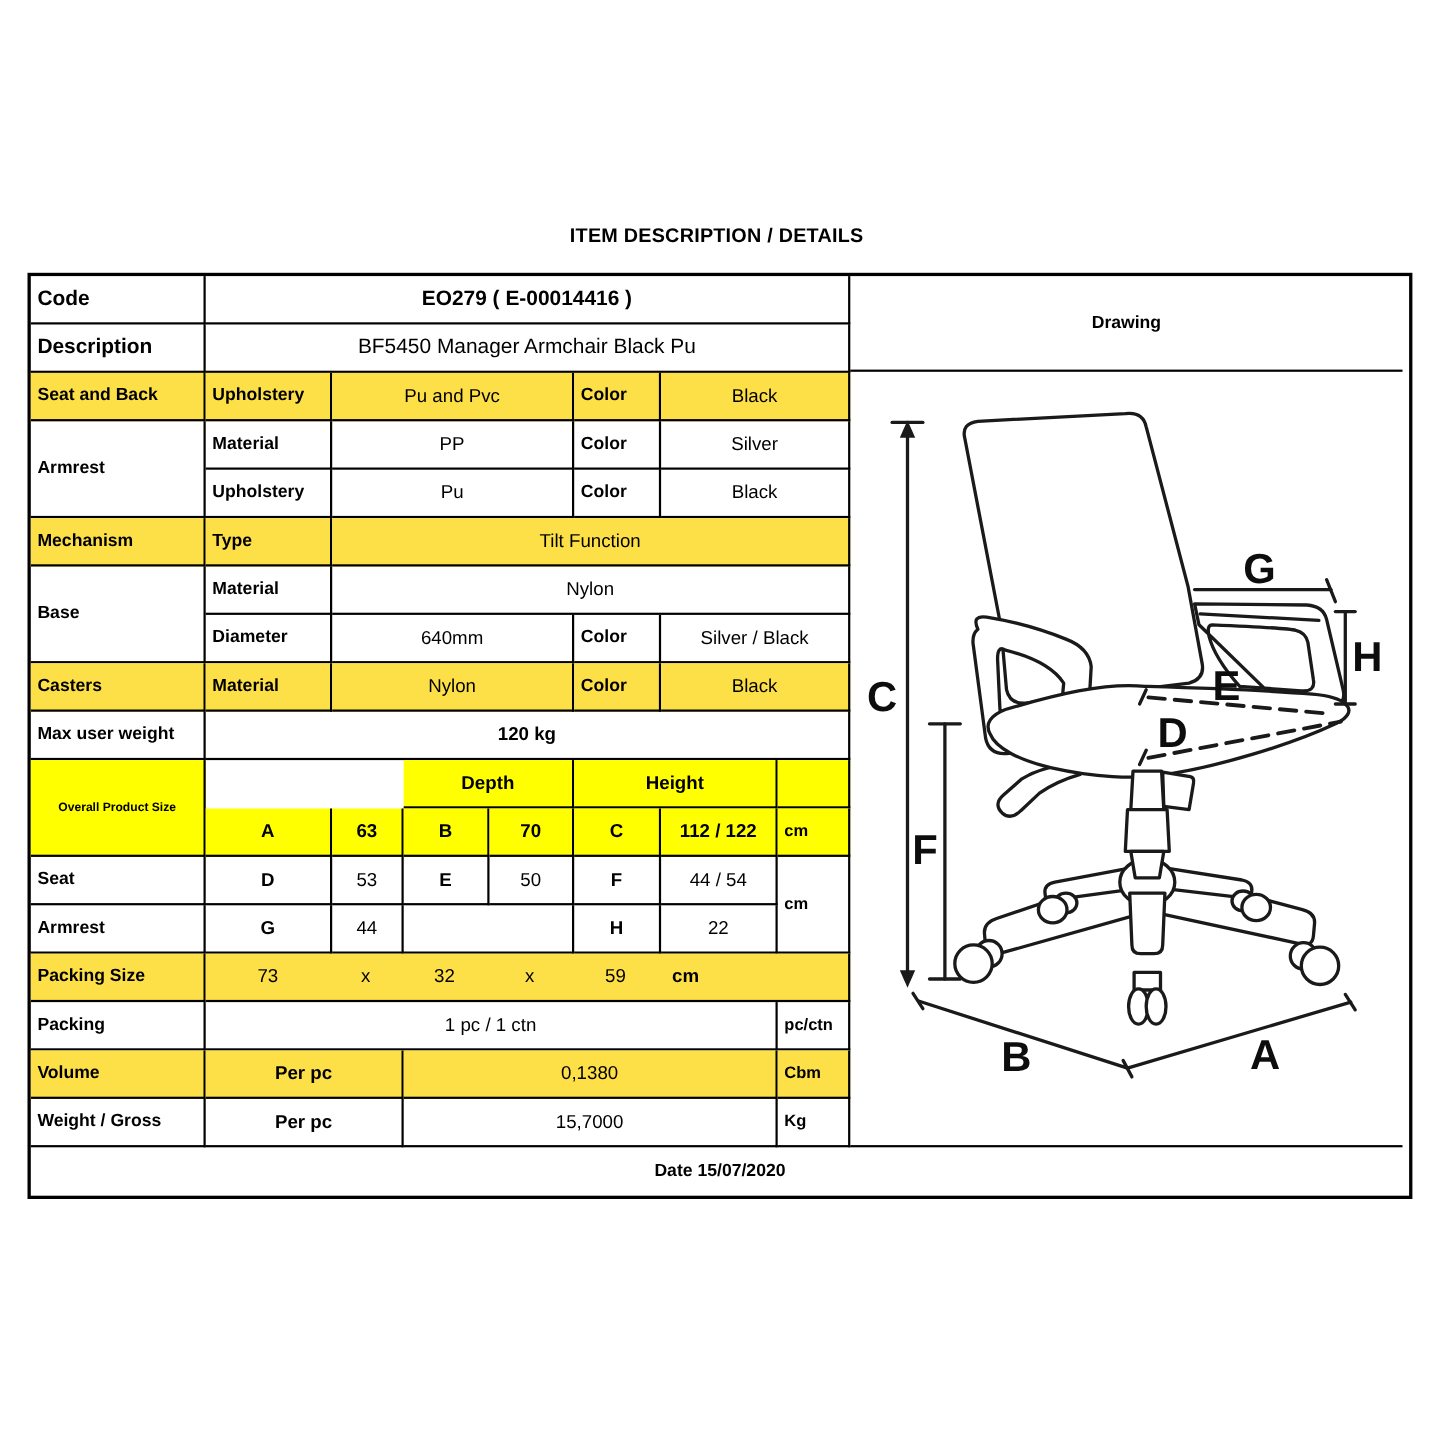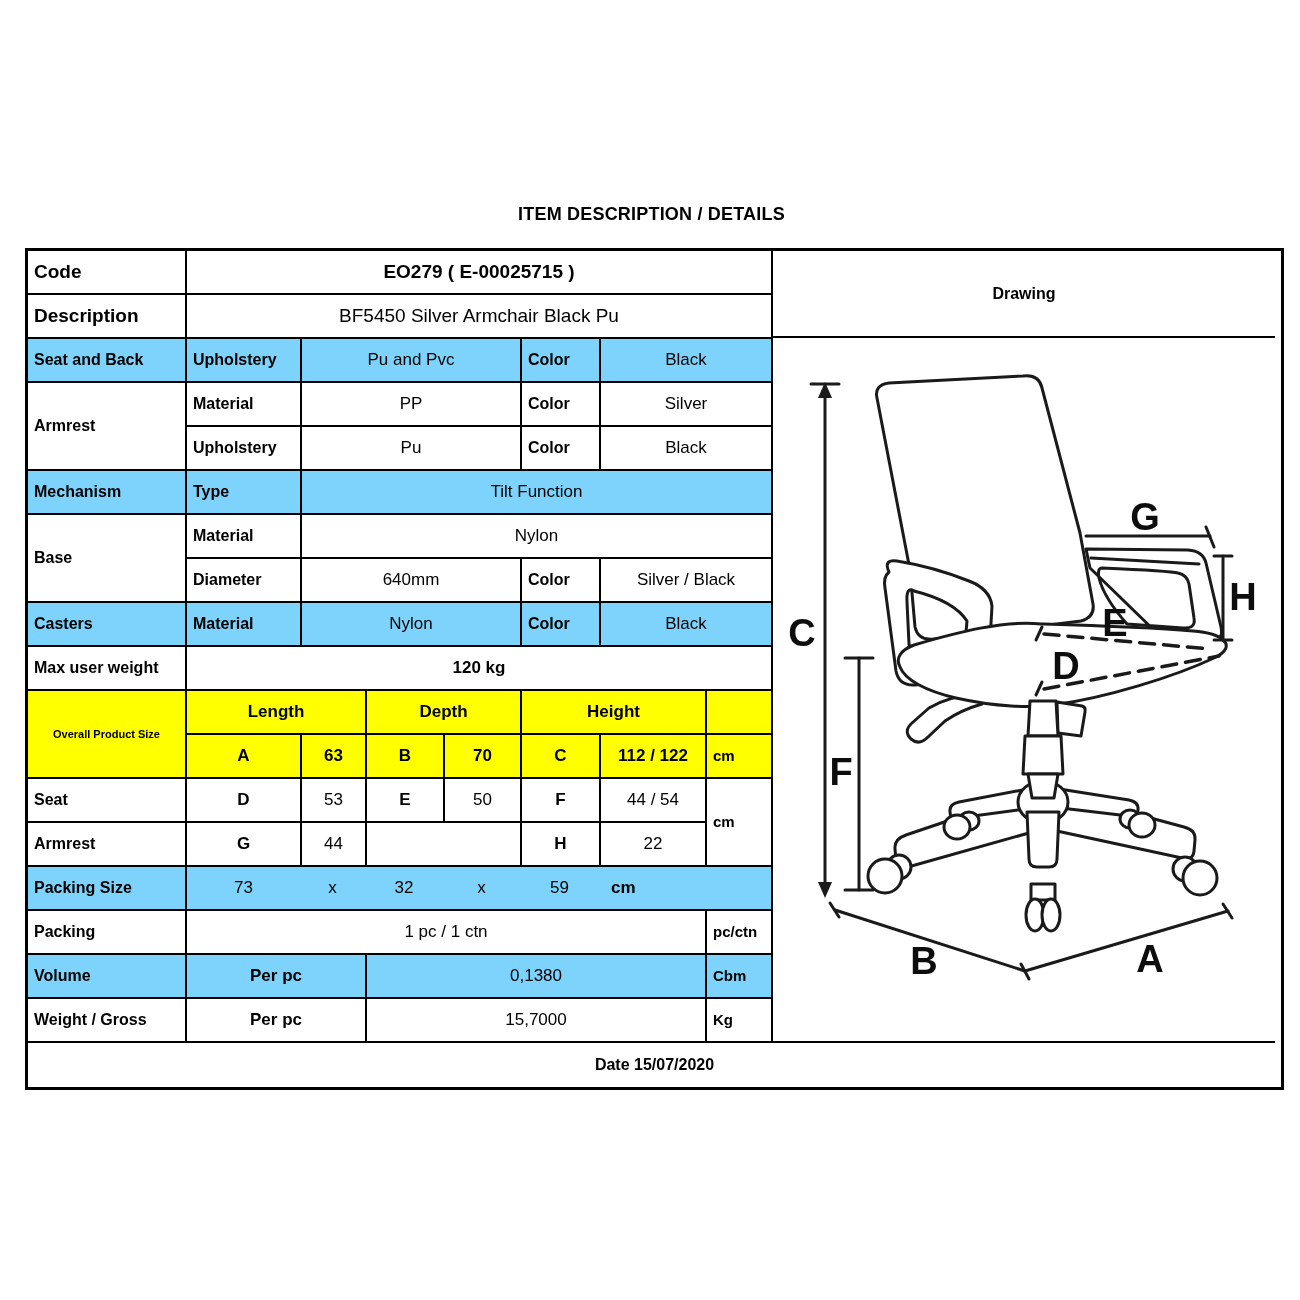--- a/index.html
+++ b/index.html
@@ -23,21 +23,21 @@
     grid-auto-rows:44px;
   }
   .cell{
     box-sizing:border-box;border-right:2px solid #000;border-bottom:2px solid #000;
     display:flex;align-items:center;justify-content:center;text-align:center;
     font-size:17px;line-height:1.15;overflow:hidden;padding:0 3px;
   }
   .bld{font-weight:bold;}
   .lab{justify-content:flex-start;text-align:left;padding-left:6px;font-weight:bold;font-size:16px;}
   .big{font-size:19px;}
-  .shade{background:#7dd3fc;}
+  .shade{background:#fde047;}
   .yel{background:#FFFF00;}
   .unit{font-weight:bold;font-size:15px;justify-content:flex-start;text-align:left;padding-left:6px;}
   .inner-pack{
     display:grid;width:100%;height:100%;
     grid-template-columns:113px 65px 78px 77px 79px 106px auto;
     align-items:center;
   }
   .inner-pack > div{text-align:center;}
   .drawing-col{width:502px;display:flex;flex-direction:column;}
   .drawing-header{
@@ -57,24 +57,24 @@
 <body>
 
 <div class="sheet-title">ITEM DESCRIPTION / DETAILS</div>
 
 <div class="spec-table">
   <div class="main-row">
 
     <div class="grid">
 
       <div class="cell lab big" style="grid-area:1/1">Code</div>
-      <div class="cell bld big" style="grid-area:1/2/2/9">EO279  ( E-00025715 )</div>
+      <div class="cell bld big" style="grid-area:1/2/2/9">EO279  ( E-00014416 )</div>
 
       <div class="cell lab big" style="grid-area:2/1">Description</div>
-      <div class="cell big" style="grid-area:2/2/3/9">BF5450 Silver Armchair Black Pu</div>
+      <div class="cell big" style="grid-area:2/2/3/9">BF5450 Manager Armchair Black Pu</div>
 
       <div class="cell lab shade" style="grid-area:3/1">Seat and Back</div>
       <div class="cell lab shade" style="grid-area:3/2">Upholstery</div>
       <div class="cell shade" style="grid-area:3/3/4/6">Pu and Pvc</div>
       <div class="cell lab shade" style="grid-area:3/6">Color</div>
       <div class="cell shade" style="grid-area:3/7/4/9">Black</div>
 
       <div class="cell lab" style="grid-area:4/1/6/2">Armrest</div>
       <div class="cell lab" style="grid-area:4/2">Material</div>
       <div class="cell" style="grid-area:4/3/5/6">PP</div>
@@ -100,21 +100,20 @@
       <div class="cell lab shade" style="grid-area:9/1">Casters</div>
       <div class="cell lab shade" style="grid-area:9/2">Material</div>
       <div class="cell shade" style="grid-area:9/3/10/6">Nylon</div>
       <div class="cell lab shade" style="grid-area:9/6">Color</div>
       <div class="cell shade" style="grid-area:9/7/10/9">Black</div>
 
       <div class="cell lab" style="grid-area:10/1">Max user weight</div>
       <div class="cell bld" style="grid-area:10/2/11/9">120 kg</div>
 
       <div class="cell bld yel" style="grid-area:11/1/13/2;font-size:11px">Overall Product Size</div>
-      <div class="cell bld yel" style="grid-area:11/2/12/4">Length</div>
       <div class="cell bld yel" style="grid-area:11/4/12/6">Depth</div>
       <div class="cell bld yel" style="grid-area:11/6/12/8">Height</div>
       <div class="cell yel" style="grid-area:11/8"></div>
       <div class="cell bld yel" style="grid-area:12/2">A</div>
       <div class="cell bld yel" style="grid-area:12/3">63</div>
       <div class="cell bld yel" style="grid-area:12/4">B</div>
       <div class="cell bld yel" style="grid-area:12/5">70</div>
       <div class="cell bld yel" style="grid-area:12/6">C</div>
       <div class="cell bld yel" style="grid-area:12/7">112 / 122</div>
       <div class="cell unit yel" style="grid-area:12/8">cm</div>

